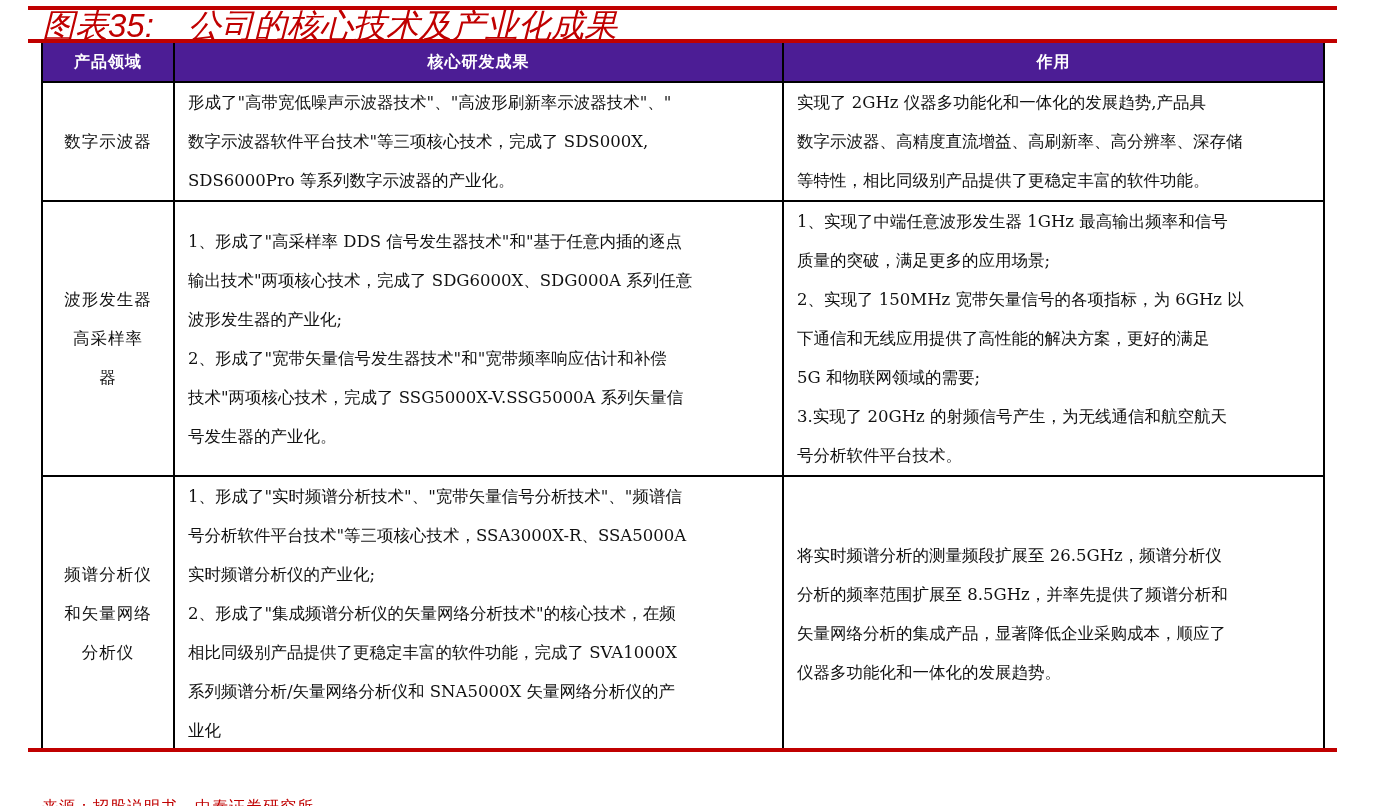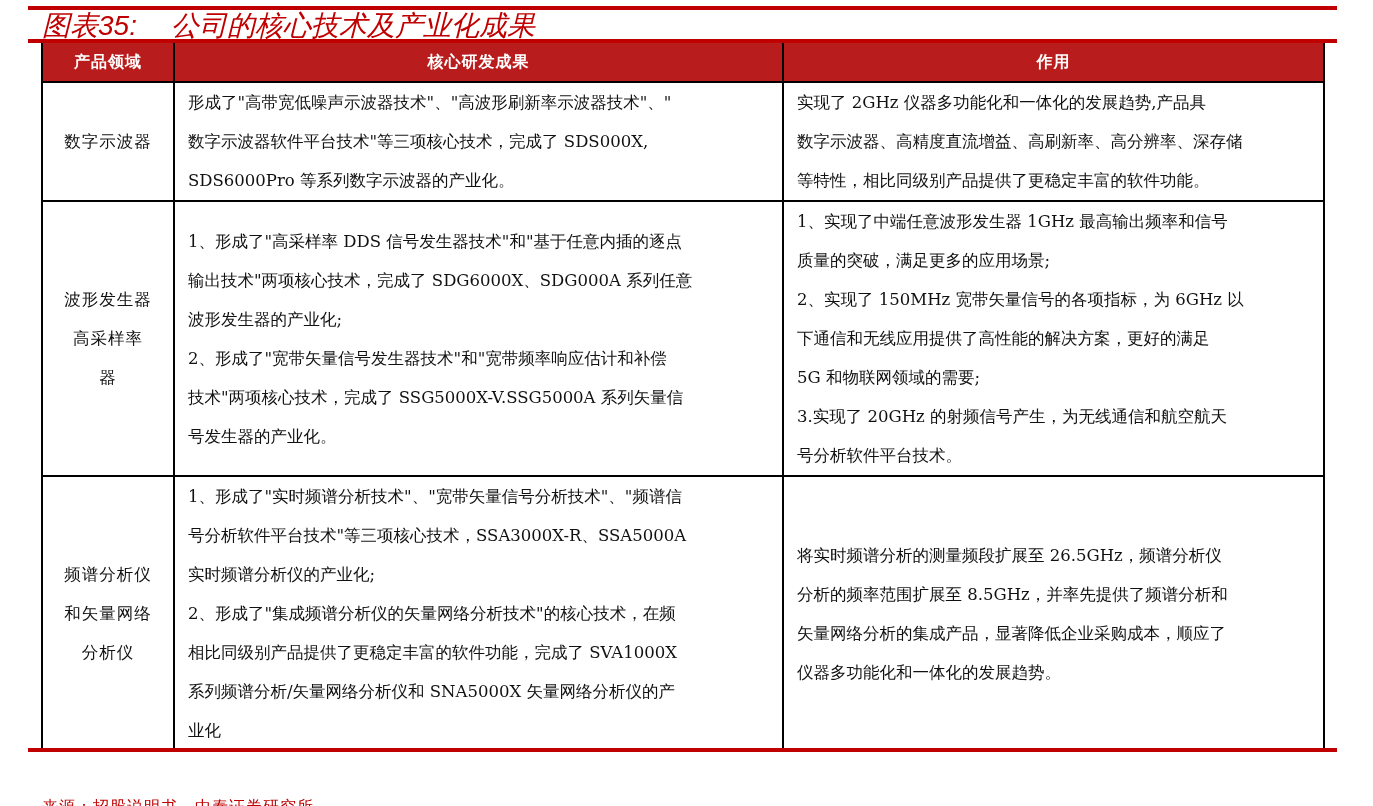--- a/index.html
+++ b/index.html
@@ -25,21 +25,21 @@
       background: #c00000;
     }
     .figure-title {
       position: absolute;
       left: 42px;
       top: 11px;
       height: 30px;
       line-height: 30px;
       font-family: "DejaVu Serif", serif;
       font-style: italic;
-      font-size: 28px;
+      font-size: 33px;
       color: #c00000;
       white-space: nowrap;
       letter-spacing: 0px;
     }
     .figure-title .num {
       font-family: "Liberation Sans", sans-serif;
       font-style: italic;
       margin-right: 34px;
     }
     .title-rule {
@@ -55,21 +55,21 @@
       left: 41px;
       top: 43px;
       width: 1282px;
       border-collapse: collapse;
       table-layout: fixed;
     }
     table.main th, table.main td {
       border: 2px solid #000000;
     }
     table.main th {
-      background: #b91c1c;
+      background: #4c1d95;
       color: #ffffff;
       font-family: "DejaVu Sans", sans-serif;
       font-weight: bold;
       font-size: 16px;
       height: 39px;
       text-align: center;
       vertical-align: middle;
       letter-spacing: 1px;
     }
     table.main tr.hdr th { border-top: none; }

